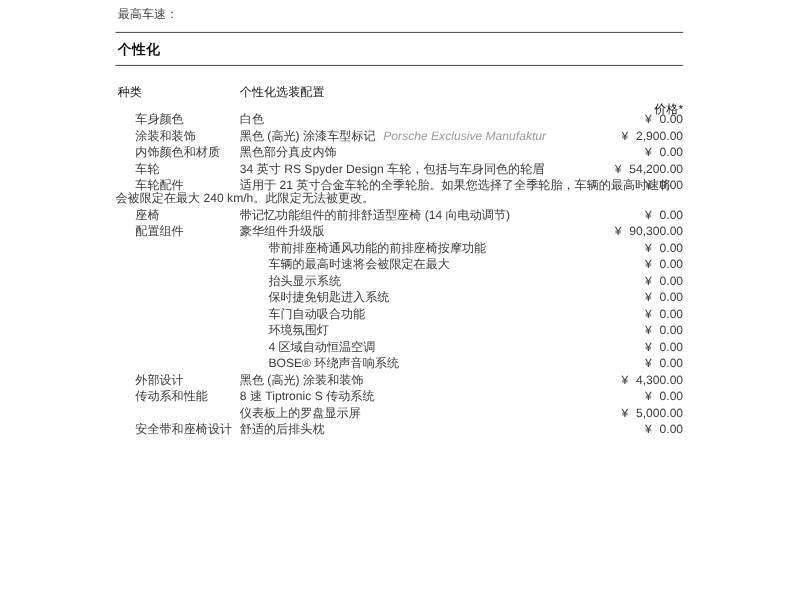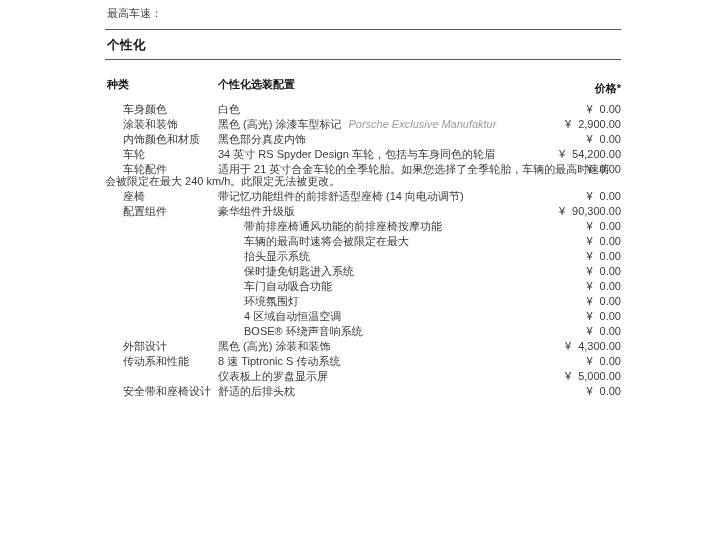--- a/index.html
+++ b/index.html
@@ -39,26 +39,26 @@
     font-weight: bold;
     color: #141414;
     letter-spacing: 0.5px;
   }
   .thead {
     position: relative;
     margin-top: 18px;
     height: 13px;
     font-size: 11px;
     line-height: 13px;
-    font-weight: bold;
+    font-weight: normal;
     color: #141414;
   }
   .h-cat  { position: absolute; left: 2px;  top: 0; }
   .h-opt  { position: absolute; left: 113px; top: 0; }
-  .h-price{ position: absolute; right: 0;   top: 4px; }
+  .h-price{ position: absolute; right: 0;   top: 16px; }
   .tbody { margin-top: 12px; }
   .row {
     position: relative;
     min-height: 12px;
     margin-bottom: 3px;
     font-size: 11px;
     line-height: 12px;
   }
   .cell-cat {
     position: absolute;

